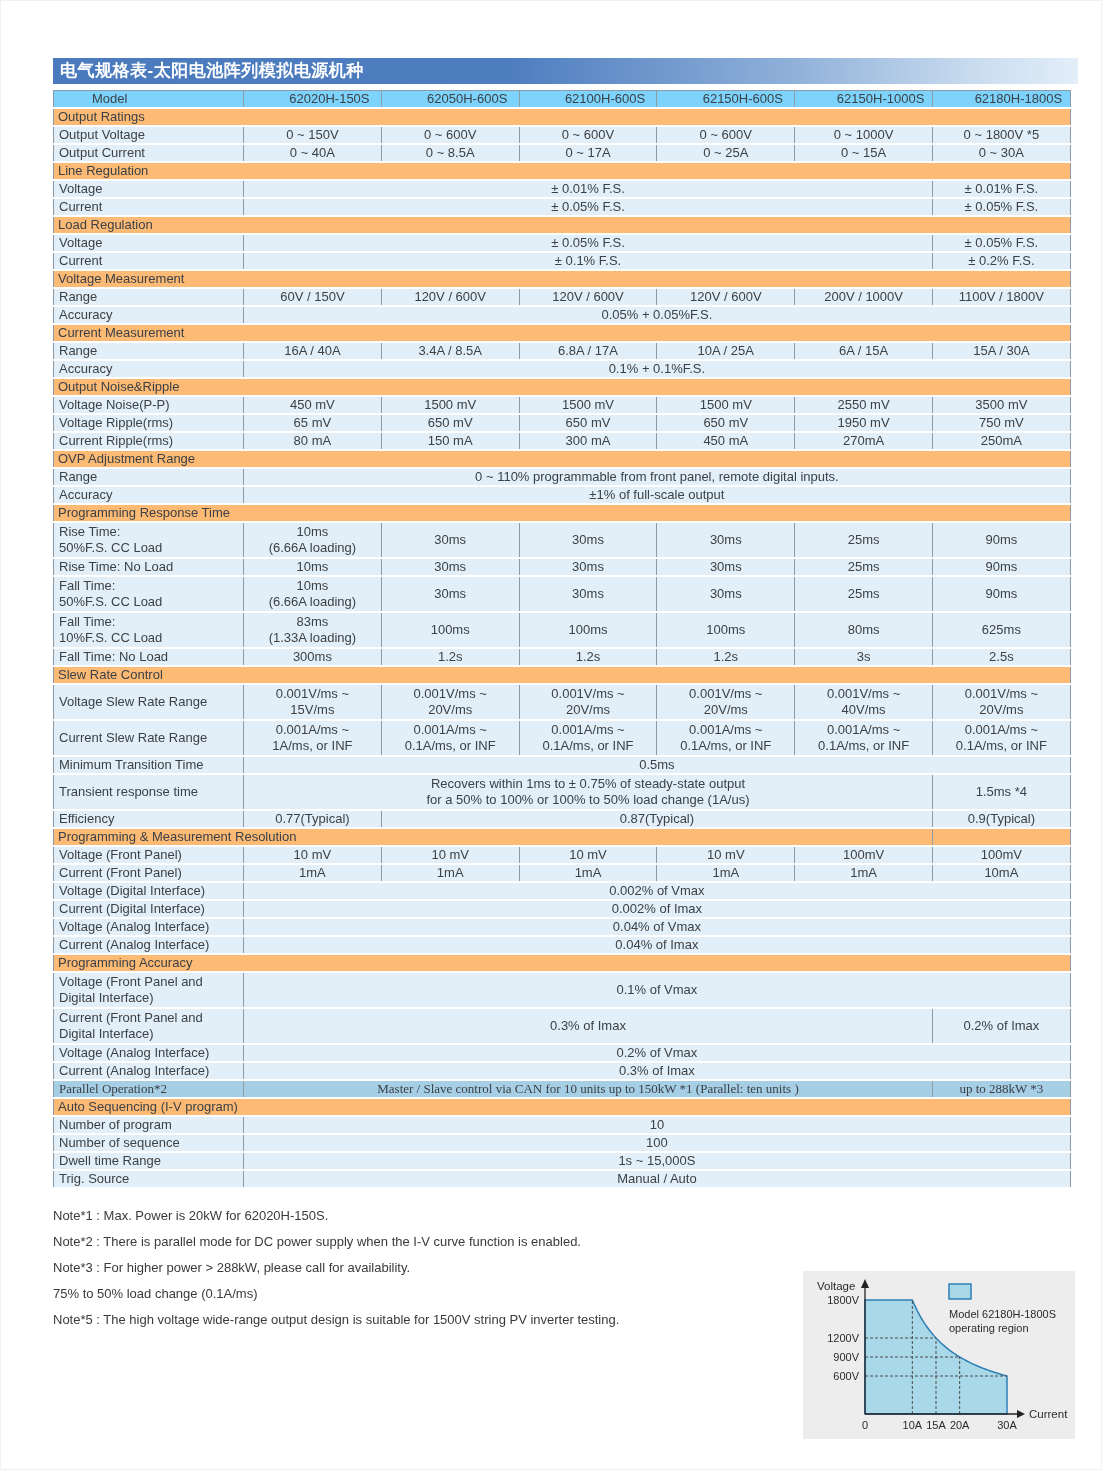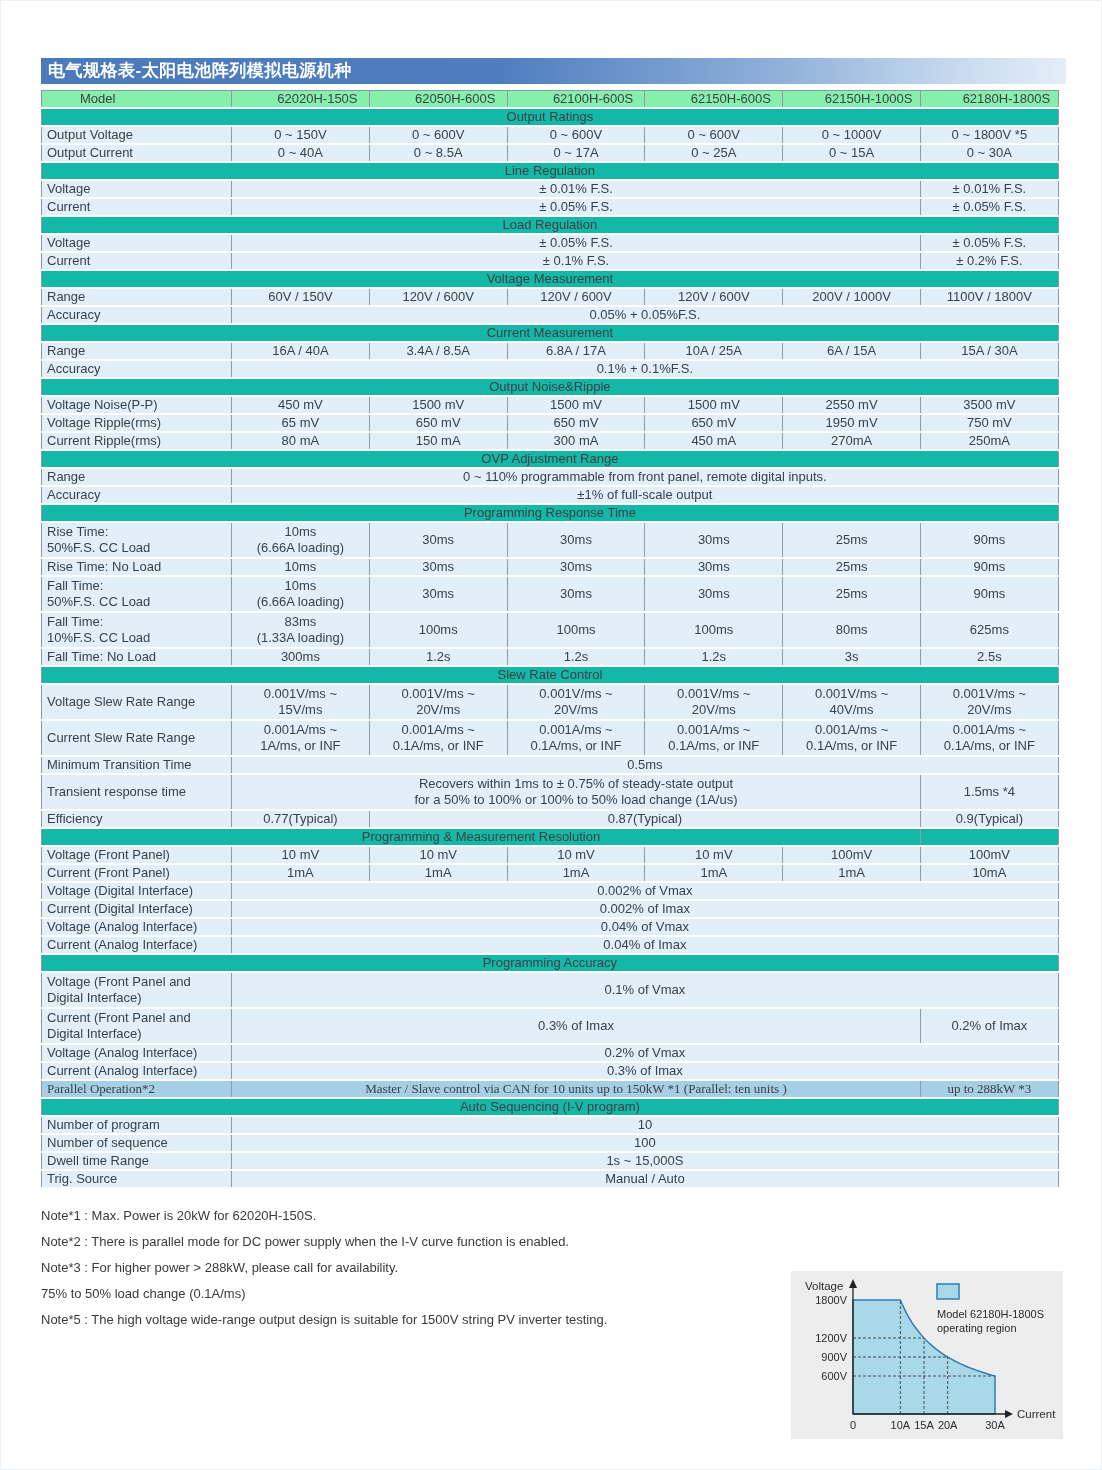--- a/index.html
+++ b/index.html
@@ -1,19 +1,19 @@
 <!DOCTYPE html>
 <html><head>
 <meta charset="utf-8">
 <style>
   * { box-sizing: border-box; margin: 0; padding: 0; }
   html, body { width: 1102px; height: 1470px; background: #ffffff; overflow: hidden; }
   body { font-family: "Liberation Sans", "DejaVu Sans", sans-serif; color: #3b4147; border: 1px solid #eef1f5; position: relative; }
 
-  .page { position: absolute; left: 40px; top: 57px; width: 1026px; }
+  .page { position: absolute; left: 52px; top: 57px; width: 1026px; }
 
   .title-bar {
     width: 1025px; height: 26px; line-height: 26px;
     background: linear-gradient(to right, #4a7abd 0%, #4f7ec0 45%, #8fb0d9 72%, #c9dcef 90%, #e3eef9 100%);
     color: #ffffff; font-weight: bold; font-size: 17px; padding-left: 7px; letter-spacing: 0.5px;
   }
 
   table.spec {
     border-collapse: collapse; table-layout: fixed;
     width: 1017px; margin-top: 6px;
@@ -23,22 +23,22 @@
   table.spec td {
     background: #e2eff8;
     border-right: 1px solid #8e9ca8;
     border-bottom: 2px solid #ffffff;
     height: 17px; line-height: 16px;
     padding: 0 4px; text-align: center; vertical-align: middle;
     white-space: pre-line; overflow: hidden;
   }
   table.spec td:last-child { border-right: none; margin-left: 36px; }
   table.spec td.label { text-align: left; padding-left: 5px; }
-  table.spec tr.section-row td { background: #14b8a6; text-align: center; }
-  table.spec tr.model-row td { background: #86efac; padding-left: 38px; }
+  table.spec tr.section-row td { background: #fdba74; text-align: left; }
+  table.spec tr.model-row td { background: #7dd3fc; padding-left: 38px; }
   table.spec tr.section-data td { background: #a6cee4; font-family: Liberation Serif, serif; }
   table.spec tr.tall td { height: 36px; line-height: 16px; }
 
   .notes { margin-top: 14px; width: 720px; font-size: 13px; line-height: 26px; color: #3a3a3a; }
 
   .chart-panel {
     position: absolute; left: 750px; top: 1213px;
     width: 272px; height: 168px; background: #ededee;
   }
   .chart-panel svg { display: block; }

